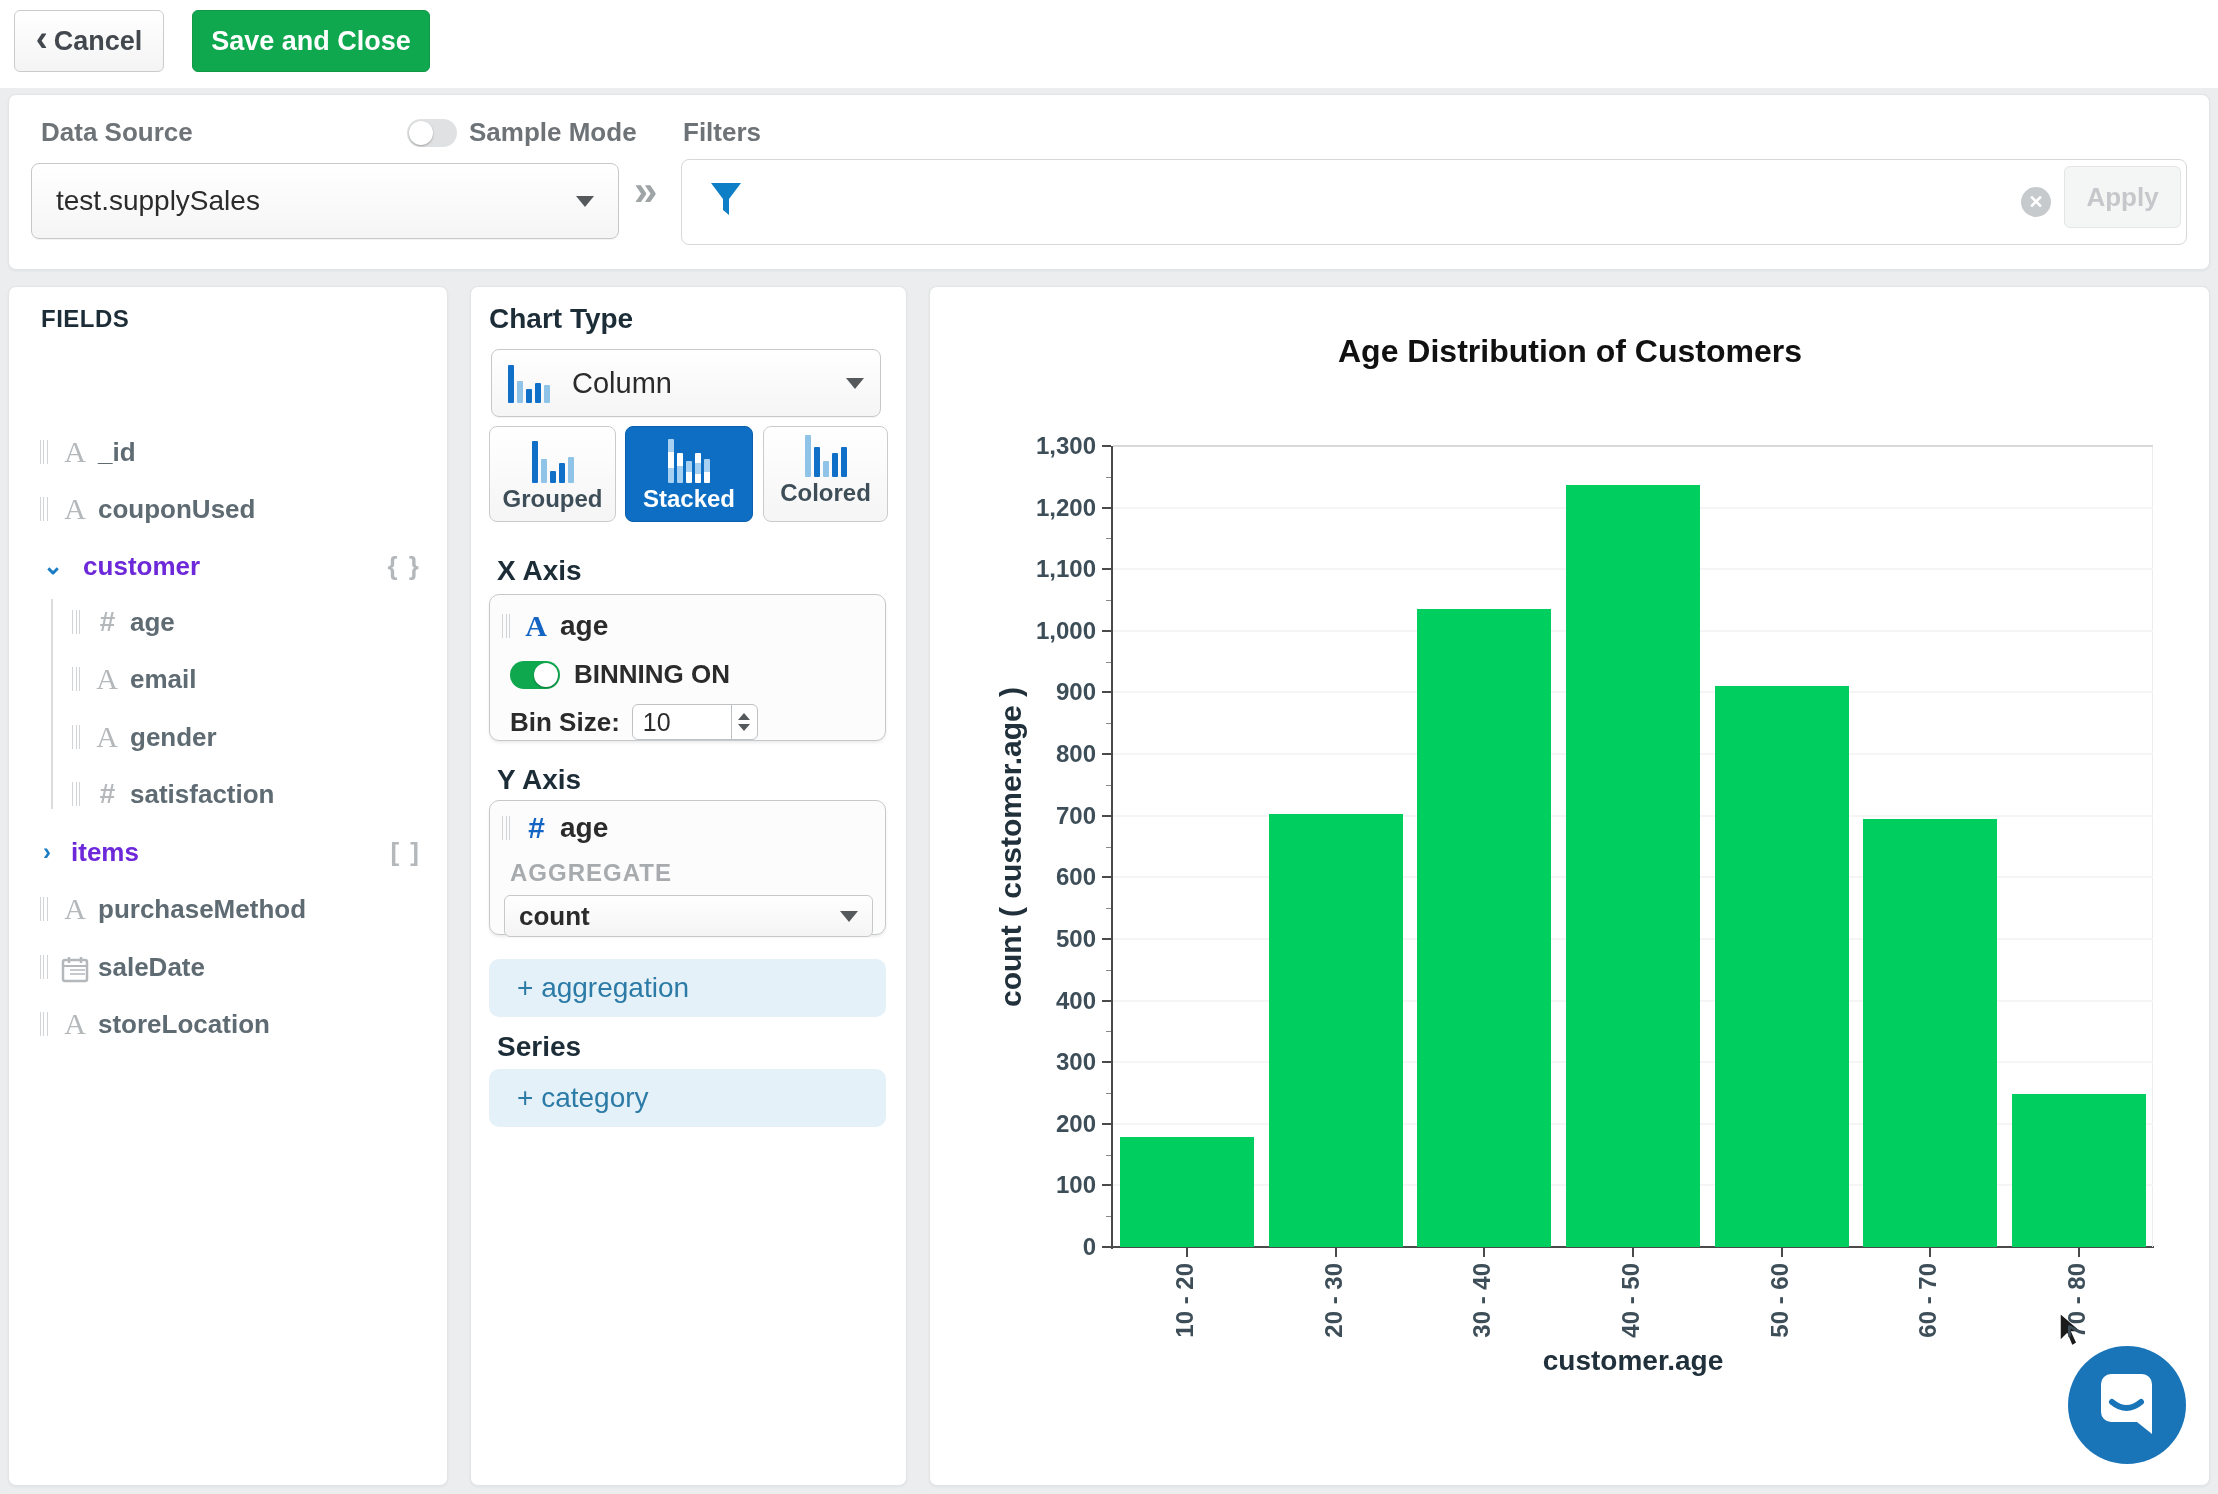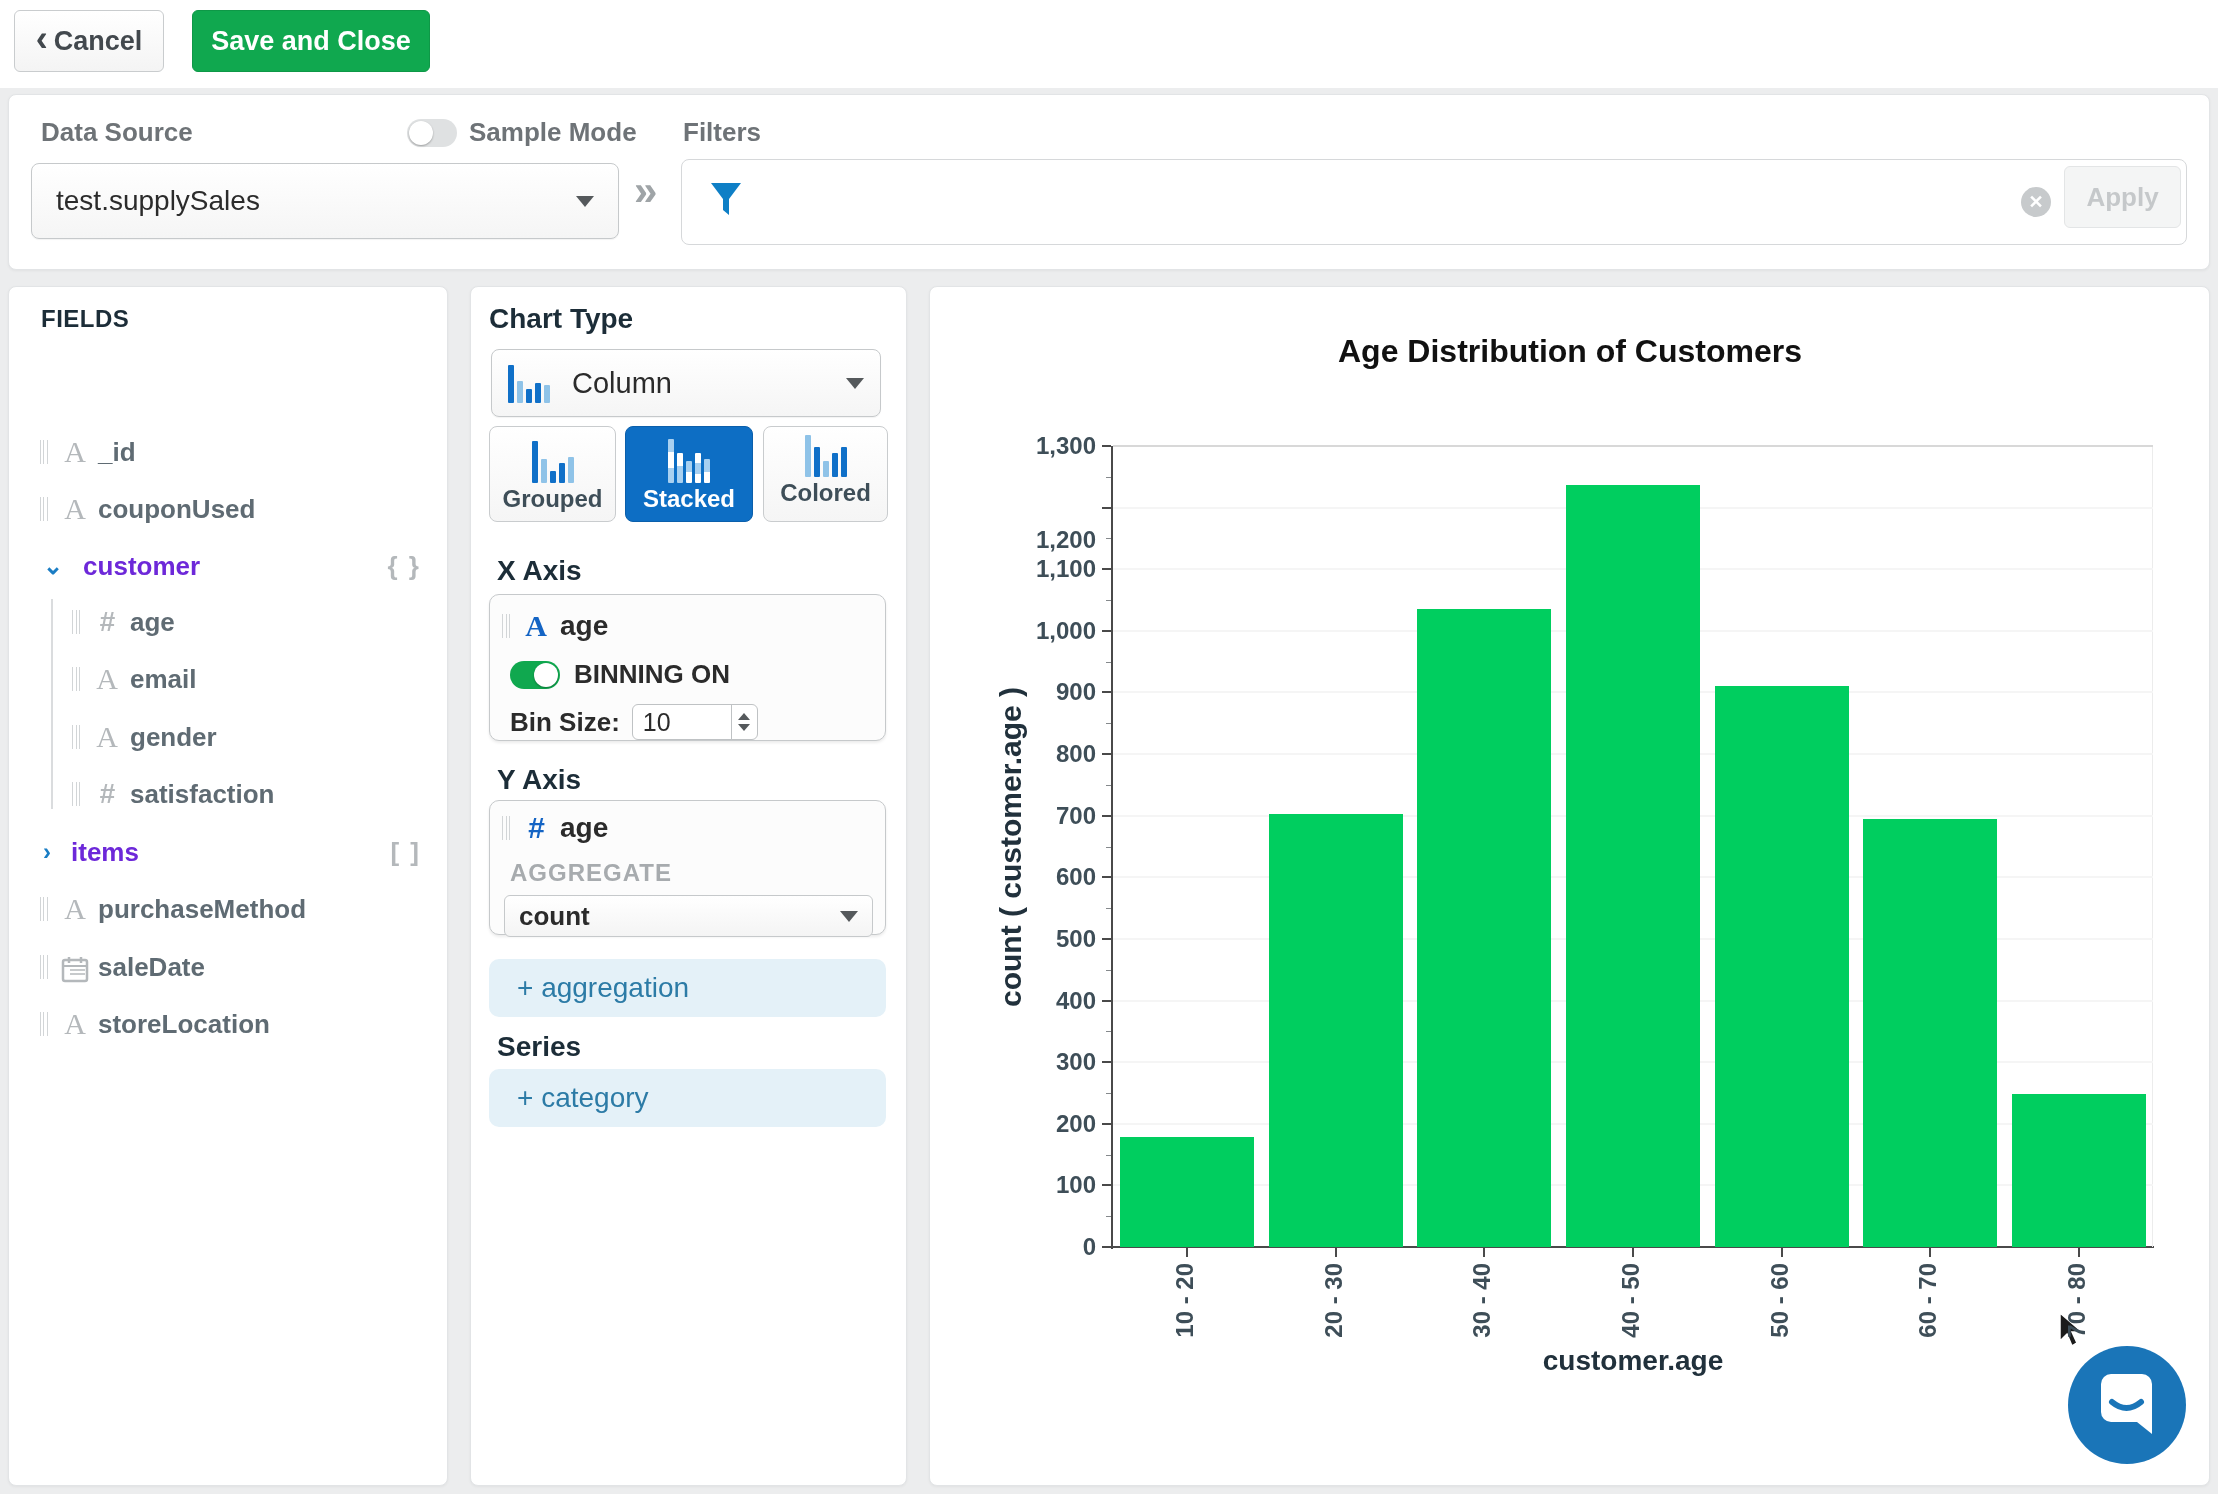--- a/index.html
+++ b/index.html
@@ -359,21 +359,21 @@
     <div class="ytick-major" style="top: 342.846px;"></div>
     <div class="ytick-minor" style="top: 313.038px;"></div>
     <div class="ylab" style="top: 328.846px;">1,000</div>
     <div class="gridline" style="top: 281.231px;"></div>
     <div class="ytick-major" style="top: 281.231px;"></div>
     <div class="ytick-minor" style="top: 251.423px;"></div>
     <div class="ylab" style="top: 267.231px; text-align: right;">1,100</div>
     <div class="gridline" style="top: 219.615px;"></div>
     <div class="ytick-major" style="top: 219.615px;"></div>
     <div class="ytick-minor" style="top: 189.808px;"></div>
-    <div class="ylab" style="top: 205.615px; margin-top: 32px;">1,200</div>
+    <div class="ylab" style="top: 205.615px;">1,200</div>
     <div class="gridline top" style="top: 158px;"></div>
     <div class="ytick-major" style="top: 158px;"></div>
     <div class="ylab" style="top: 144px;">1,300</div>
     <div class="bar" style="left: 190.286px; top: 850.325px; width: 134px; height: 109.675px; background: rgb(0, 206, 95);"></div>
     <div class="xtick-mark" style="left: 256.286px;"></div>
     <div class="xlab" style="left: 241.286px;">10 - 20</div>
     <div class="bar" style="left: 338.857px; top: 527.46px; width: 134px; height: 432.54px; background: rgb(0, 206, 95);"></div>
     <div class="xtick-mark" style="left: 404.857px;"></div>
     <div class="xlab" style="left: 389.857px;">20 - 30</div>
     <div class="bar" style="left: 487.429px; top: 321.665px; width: 134px; height: 638.335px; background: rgb(0, 206, 95);"></div>

